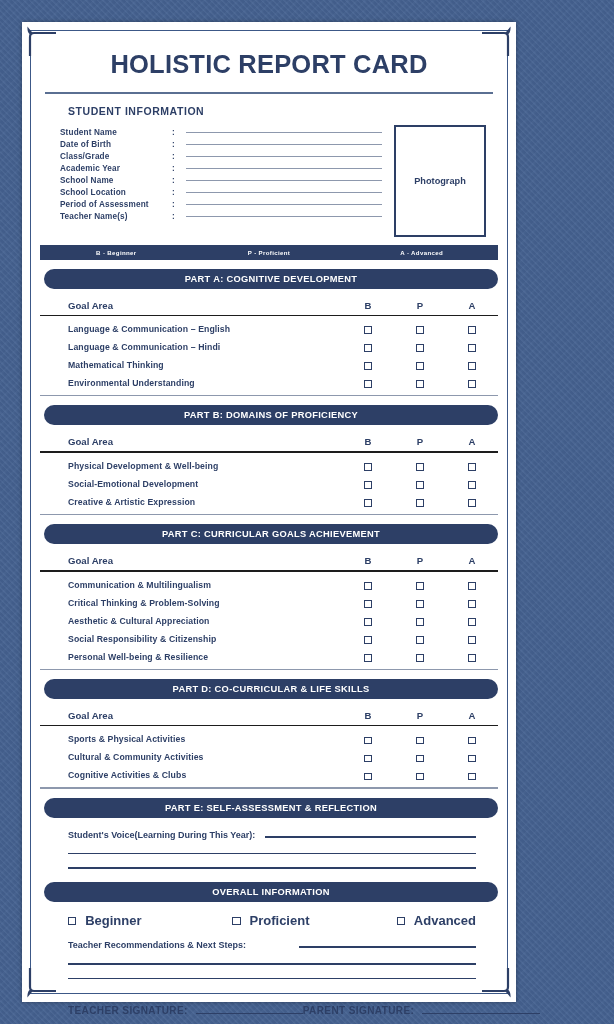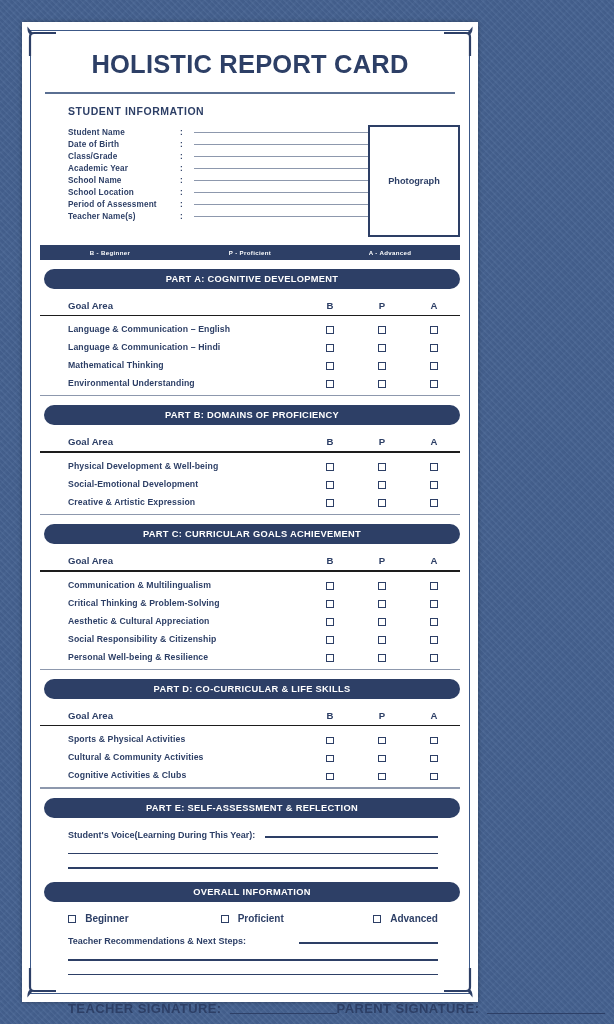--- a/index.html
+++ b/index.html
@@ -14,21 +14,21 @@
       repeating-linear-gradient(135deg, rgba(255,255,255,0.02) 0px, rgba(255,255,255,0.02) 1px, rgba(0,0,0,0.02) 3px, rgba(0,0,0,0.02) 6px);
     overflow: hidden;
     position: relative;
   }
 
   
   .card {
     position: absolute;
     left: 22px;
     top: 22px;
-    width: 456px;
+    width: 494px;
     height: 980px;
     background: #ffffff;
     box-shadow: 0 0 4px rgba(0,0,0,0.35);
   }
 
   
   .frame {
     position: absolute;
     left: 8px;
     top: 8px;
@@ -77,38 +77,38 @@
   .sect-label {
     font-size: 10.5px;
     font-weight: bold;
     letter-spacing: 0.55px;
     color: #2d3f66;
     margin: 11px 0 0 28px;
   }
 
   .info-wrap { position: relative; margin-top: 10px; height: 114px; }
 
-  .info-table { margin-left: 28px; border-collapse: collapse; }
+  .info-table { margin-left: 20px; border-collapse: collapse; }
   .info-table td { padding: 0; height: 12px; vertical-align: middle; }
   .lbl {
     font-size: 8.2px;
     font-weight: bold;
     color: #2d3f66;
     letter-spacing: 0.15px;
     white-space: nowrap;
     padding-right: 6px !important;
     width: 112px;
   }
   .colon { font-size: 8.2px; font-weight: bold; color: #2d3f66; width: 14px; }
   .line-cell { width: 196px; }
   .wline { height: 1px; background: #8d98ad; width: 196px; }
 
   .photo-box {
     position: absolute;
-    right: 0;
+    right: 12px;
     top: -2px;
     width: 92px;
     height: 112px;
     border: 2px solid #2d3f66;
     background: #fff;
     display: flex;
     align-items: center;
     justify-content: center;
   }
   .photo-box span {
@@ -228,36 +228,36 @@
   .prof-item:nth-child(2) { width: 172px; }
   .prof-cb {
     display: inline-block;
     width: 8.2px;
     height: 8.2px;
     border: 1.8px solid #2d3f66;
     background: #fff;
     margin-right: 9px;
   }
   .prof-item span {
-    font-size: 10px;
+    font-size: 13px;
     font-weight: bold;
     color: #2d3f66;
   }
 
   
   .sig-row {
     display: flex;
     margin: 26px 0 0 28px;
     padding-right: 22px;
     align-items: flex-end;
   }
   .sig-block { display: flex; align-items: flex-end; }
   .sig-block:first-child { width: 275px; }
   .sig-block span {
-    font-size: 13px;
+    font-size: 10px;
     font-weight: bold;
     letter-spacing: 0.4px;
     color: #2d3f66;
     white-space: nowrap;
   }
   .sig-line {
     height: 1.8px;
     background: #2d3f66;
     margin-left: 8px;
     margin-bottom: 2px;

